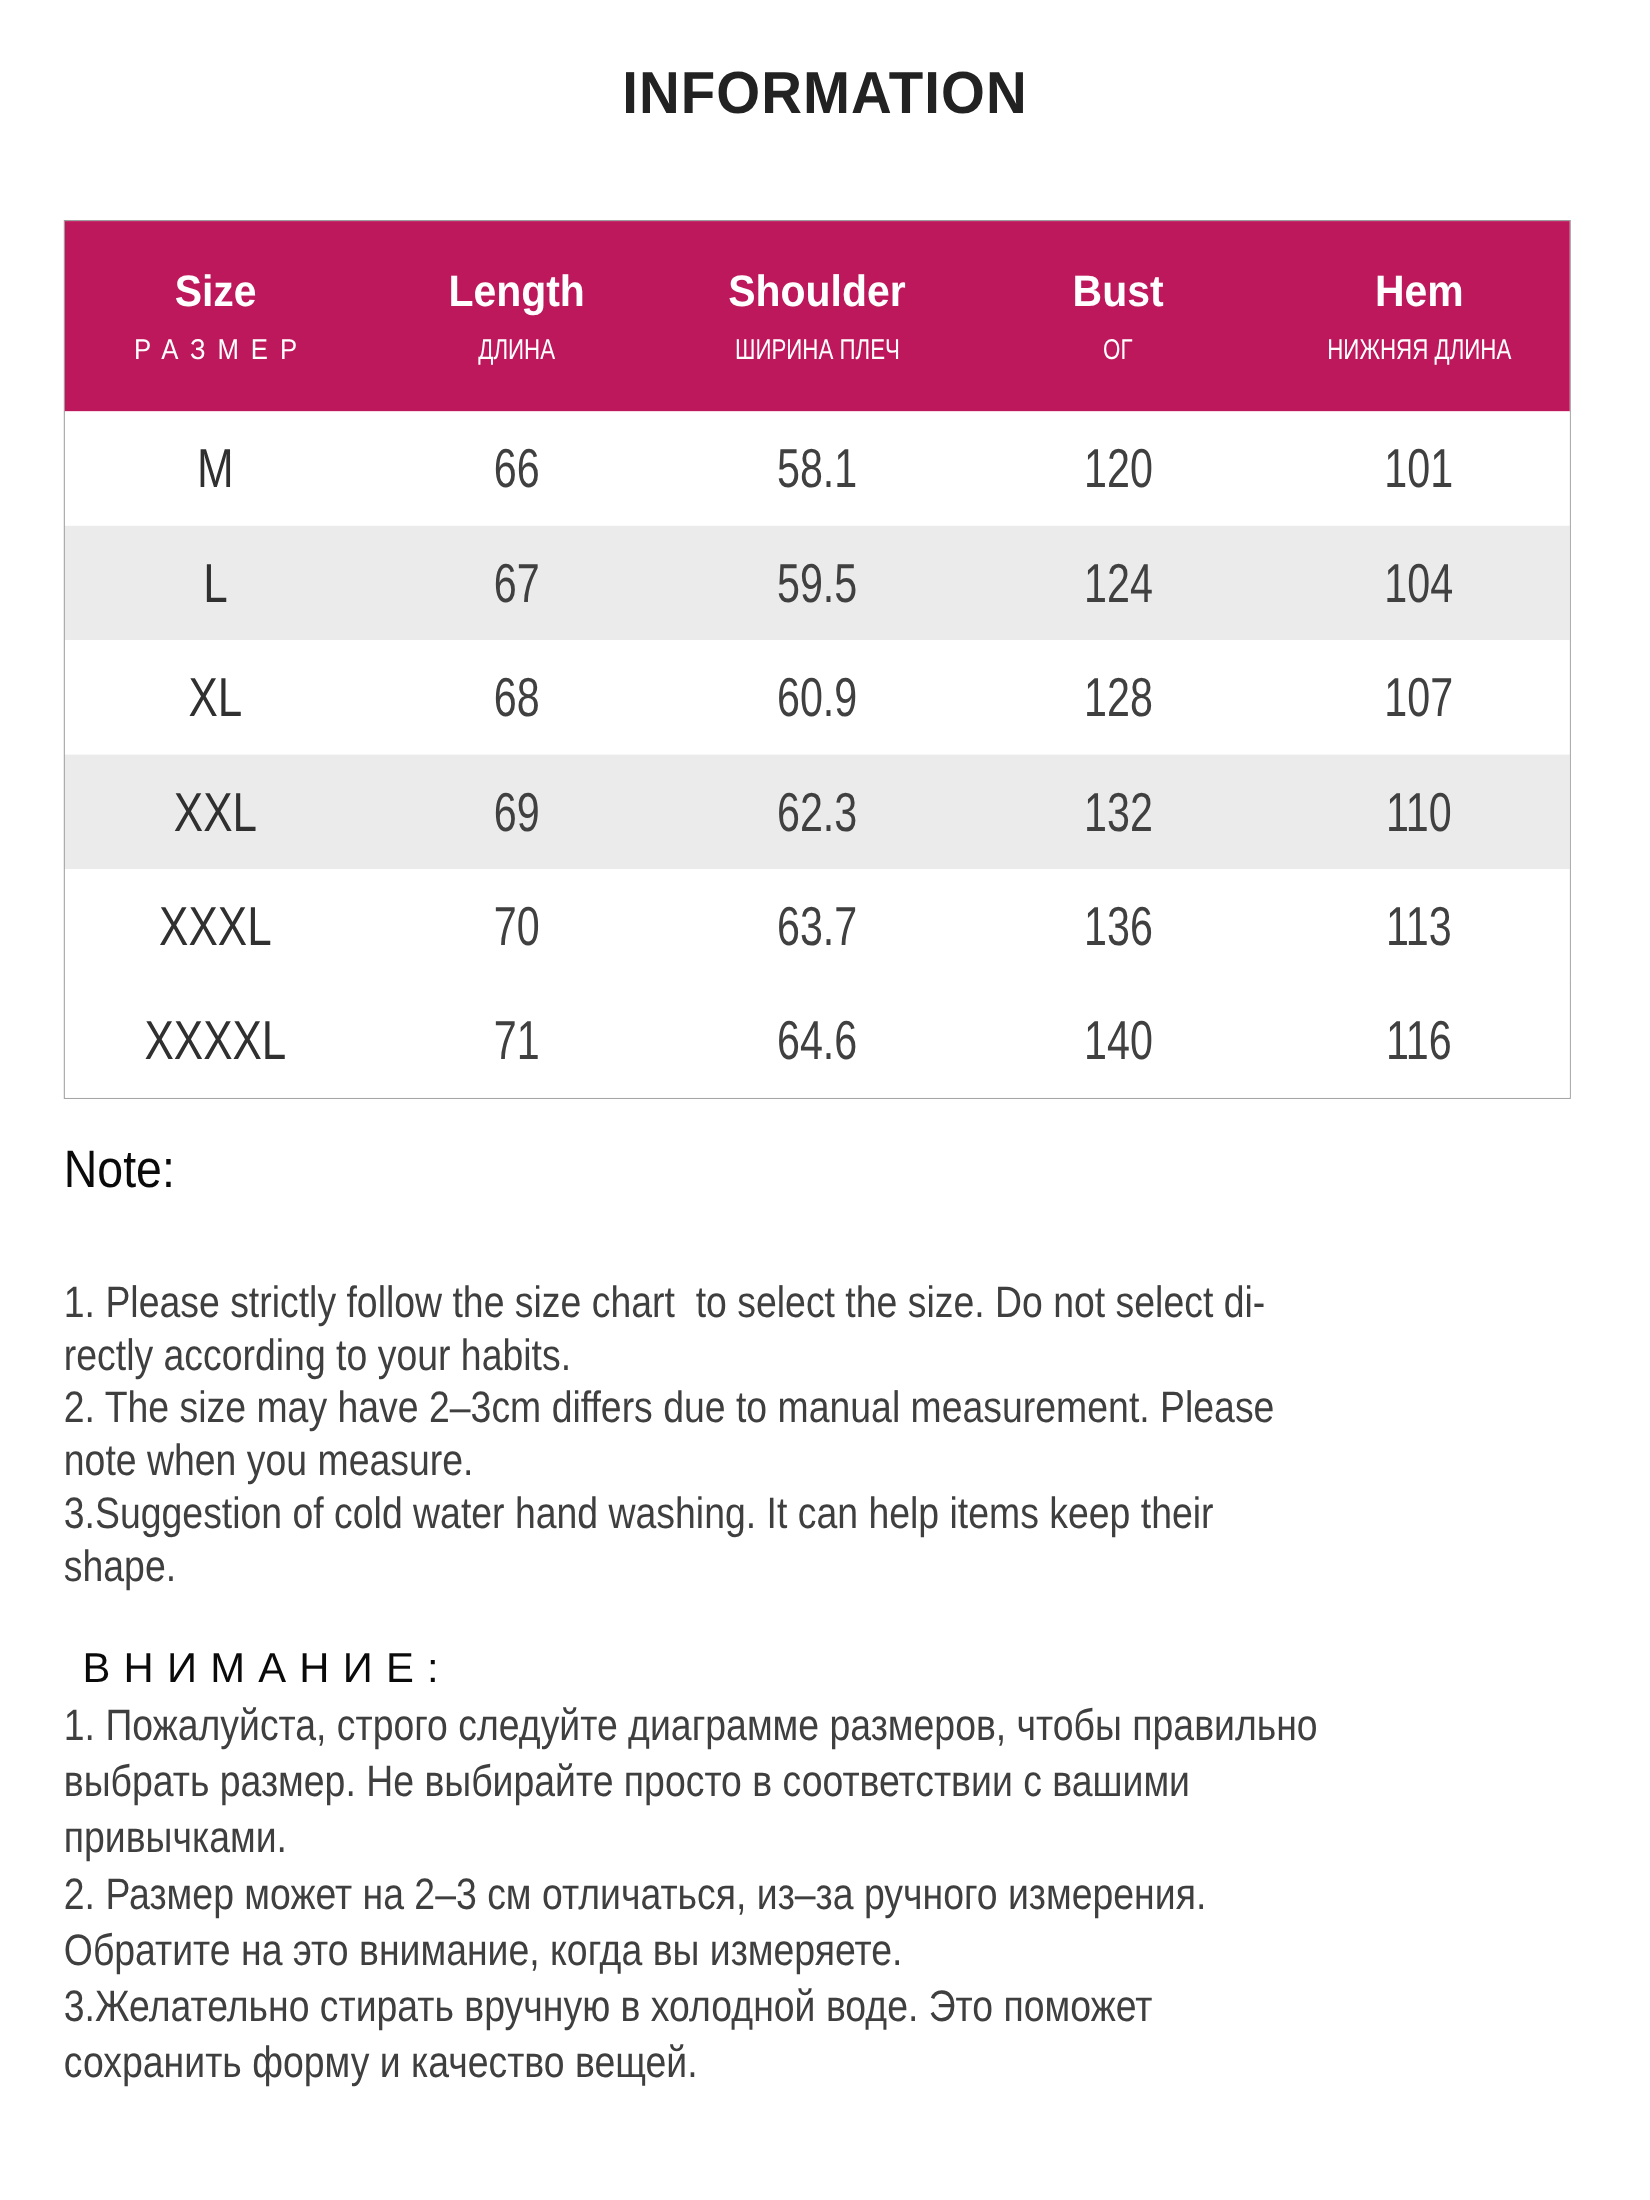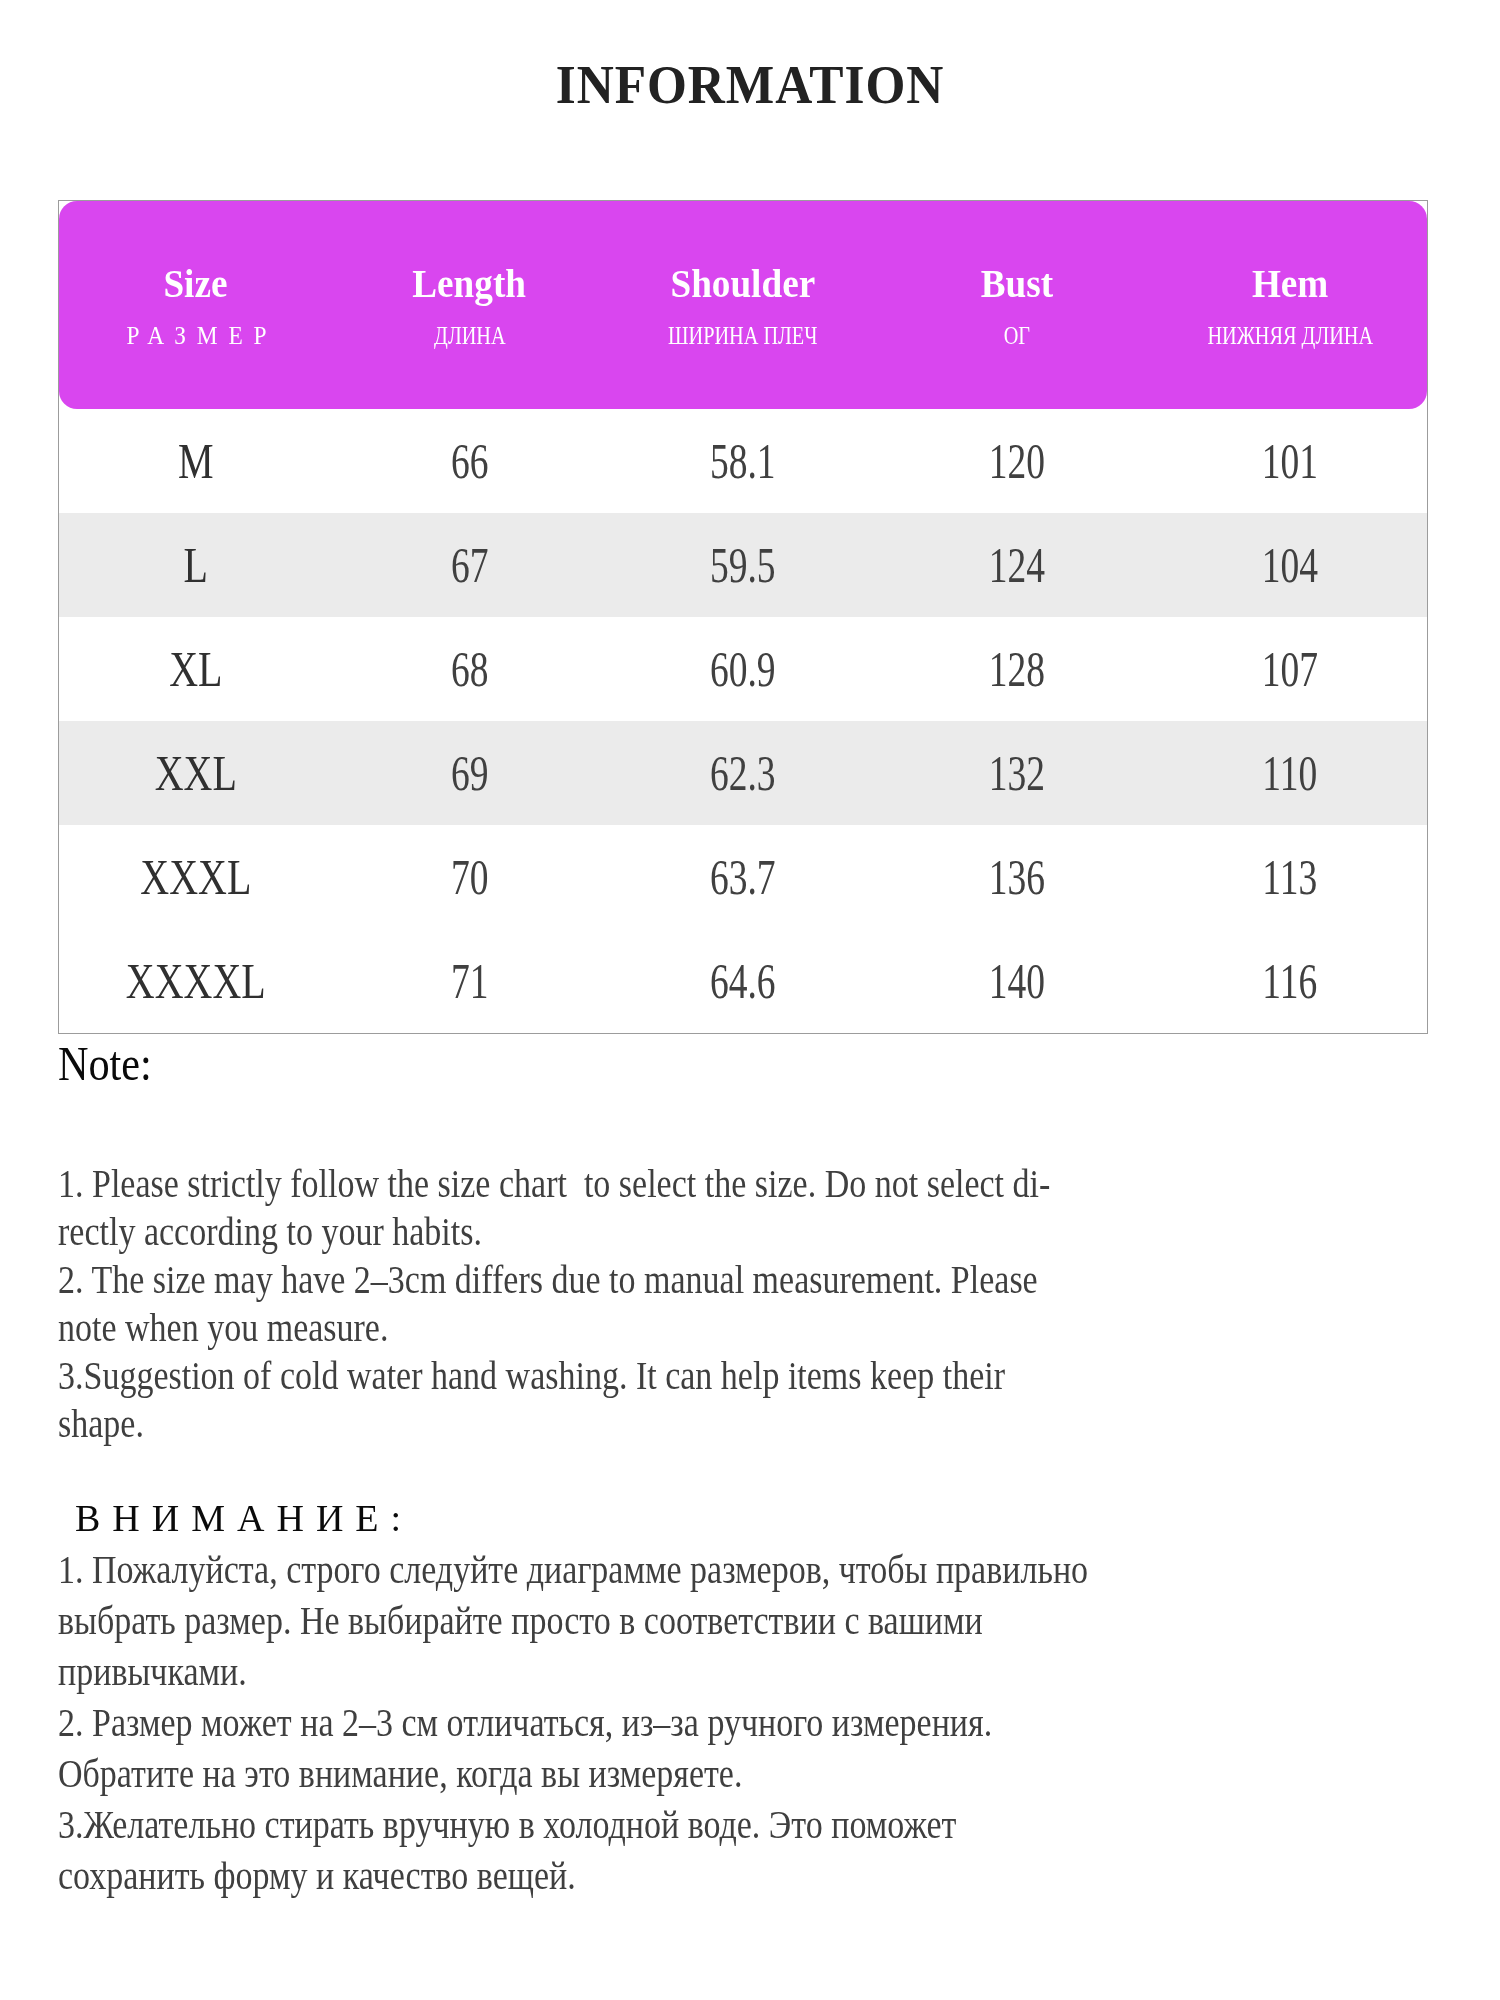--- a/index.html
+++ b/index.html
@@ -5,21 +5,21 @@
   html, body {
     margin: 0;
     padding: 0;
     background: #ffffff;
   }
   .page {
     position: relative;
     width: 1500px;
     height: 2000px;
     background: #ffffff;
-    font-family: Liberation Serif, serif;
+    font-family: Liberation Sans, sans-serif;
     color: #3d3d3d;
     overflow: hidden;
   }
 
   
   .title {
     position: absolute;
     top: 54px;
     left: 0;
     width: 100%;
@@ -37,23 +37,22 @@
     position: absolute;
     left: 58px;
     top: 200px;
     width: 1370px;
     border: 1px solid #9c9c9c;
     box-sizing: border-box;
   }
   .thead {
     display: grid;
     grid-template-columns: repeat(5, 1fr);
-    background: #d946ef;
-    height: 208px;
-    border-radius: 18px;
+    background: #be185d;
+    height: 173px;
   }
   .th {
     display: flex;
     flex-direction: column;
     align-items: center;
     justify-content: center;
     gap: 14px;
     color: #ffffff;
   }
   .th-en {

